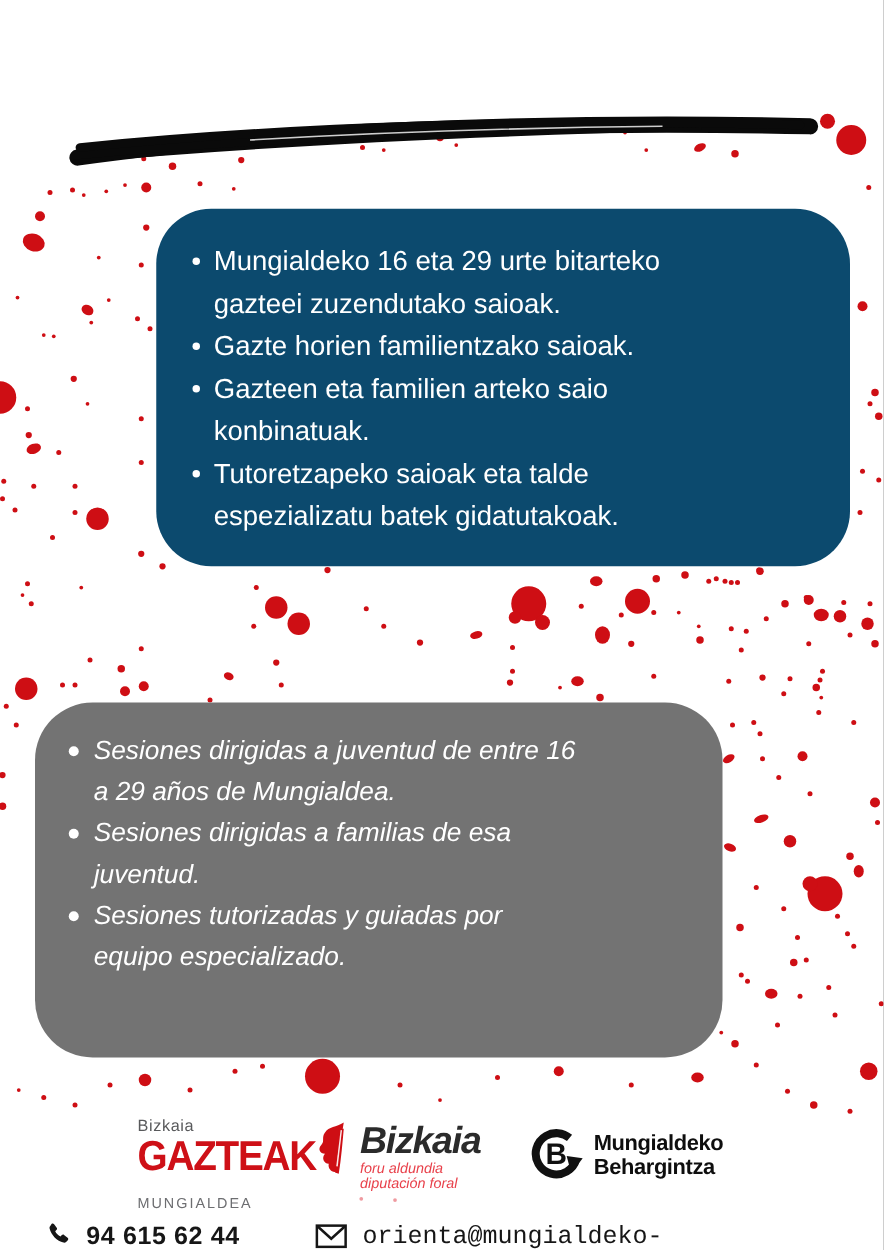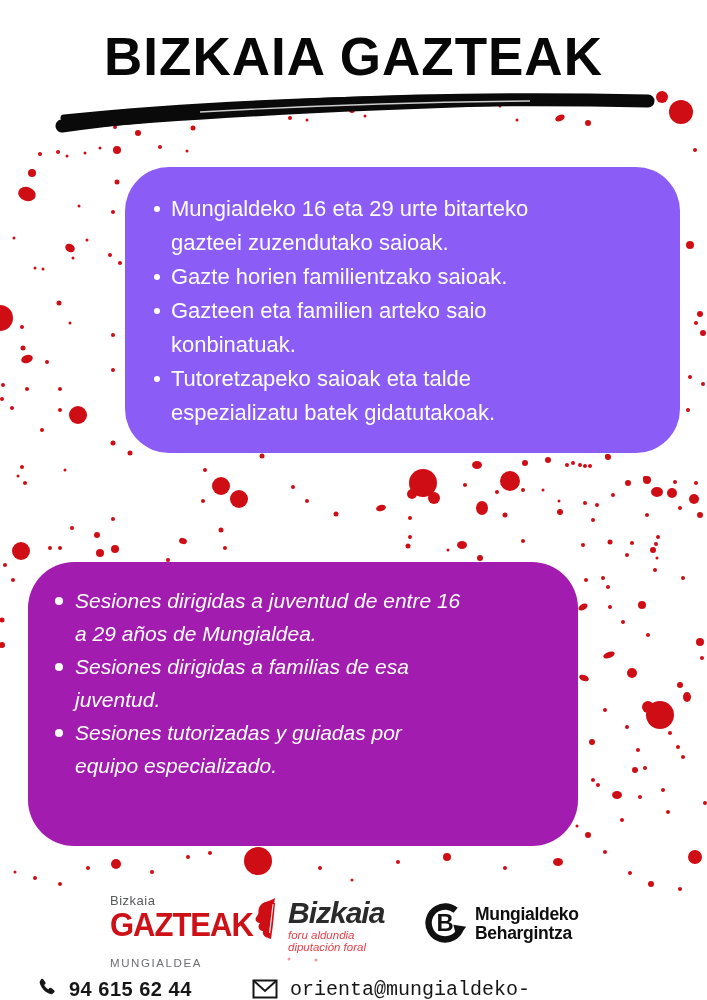--- a/index.html
+++ b/index.html
@@ -17,32 +17,32 @@
     color:#070707; line-height:54px; white-space:nowrap;
   }
   .brush { position:absolute; left:0; top:88px; width:707px; height:60px; }
 
   .card { position:absolute; color:#ffffff; }
   .card ul { list-style:none; }
   .card li { white-space:pre-line; position:relative; }
 
   .red-card {
     left:125px; top:167px; width:555px; height:286px;
-    background:#8b5cf6; border-radius:44px;
+    background:#0c4a6e; border-radius:44px;
     padding:25px 34px 0 27px;
   }
   .red-card li { font-size:22px; line-height:34px; padding-left:19px; }
   .red-card li::before {
     content:""; position:absolute; left:2px; top:14px;
     width:6px; height:6px; border-radius:50%; background:#fff;
   }
 
   .black-card {
     left:28px; top:562px; width:550px; height:284px;
-    background:#a21caf; border-radius:46px;
+    background:#737373; border-radius:46px;
     padding:22px 26px 0 18px;
     font-style:italic;
   }
   .black-card li { font-size:21px; line-height:33px; padding-left:29px; }
   .black-card li::before {
     content:""; position:absolute; left:9px; top:13px;
     width:8px; height:8px; border-radius:50%; background:#fff;
   }
 
   
@@ -292,21 +292,20 @@
         <circle cx="651" cy="884" r="3"></circle>
       <circle cx="695" cy="857" r="7"></circle>
         <circle cx="680" cy="889" r="2"></circle>
     </g>
     <g fill="#EF9AA0">
       <circle cx="289" cy="959" r="1.5"></circle>
         <circle cx="316" cy="960" r="1.5"></circle>
     </g>
   </svg>
 
-  <div class="title">BIZKAIA GAZTEAK</div>
 
   <svg class="brush" viewBox="0 0 707 60" aria-hidden="true">
     <path d="M62,38 C200,18 430,8 648,13" fill="none" stroke="#0a0a0a" stroke-width="13" stroke-linecap="round"></path>
     <path d="M64,30 C220,14 440,6 640,12" fill="none" stroke="#0a0a0a" stroke-width="7" stroke-linecap="round"></path>
     <path d="M60,41 C210,27 400,19 560,15" fill="none" stroke="#0a0a0a" stroke-width="3" stroke-linecap="round"></path>
     <path d="M200,24 C320,17 430,14 530,13" fill="none" stroke="#ffffff" stroke-width="1.3" opacity="0.8"></path>
   </svg>
 
   <div class="card red-card">
     <ul>

